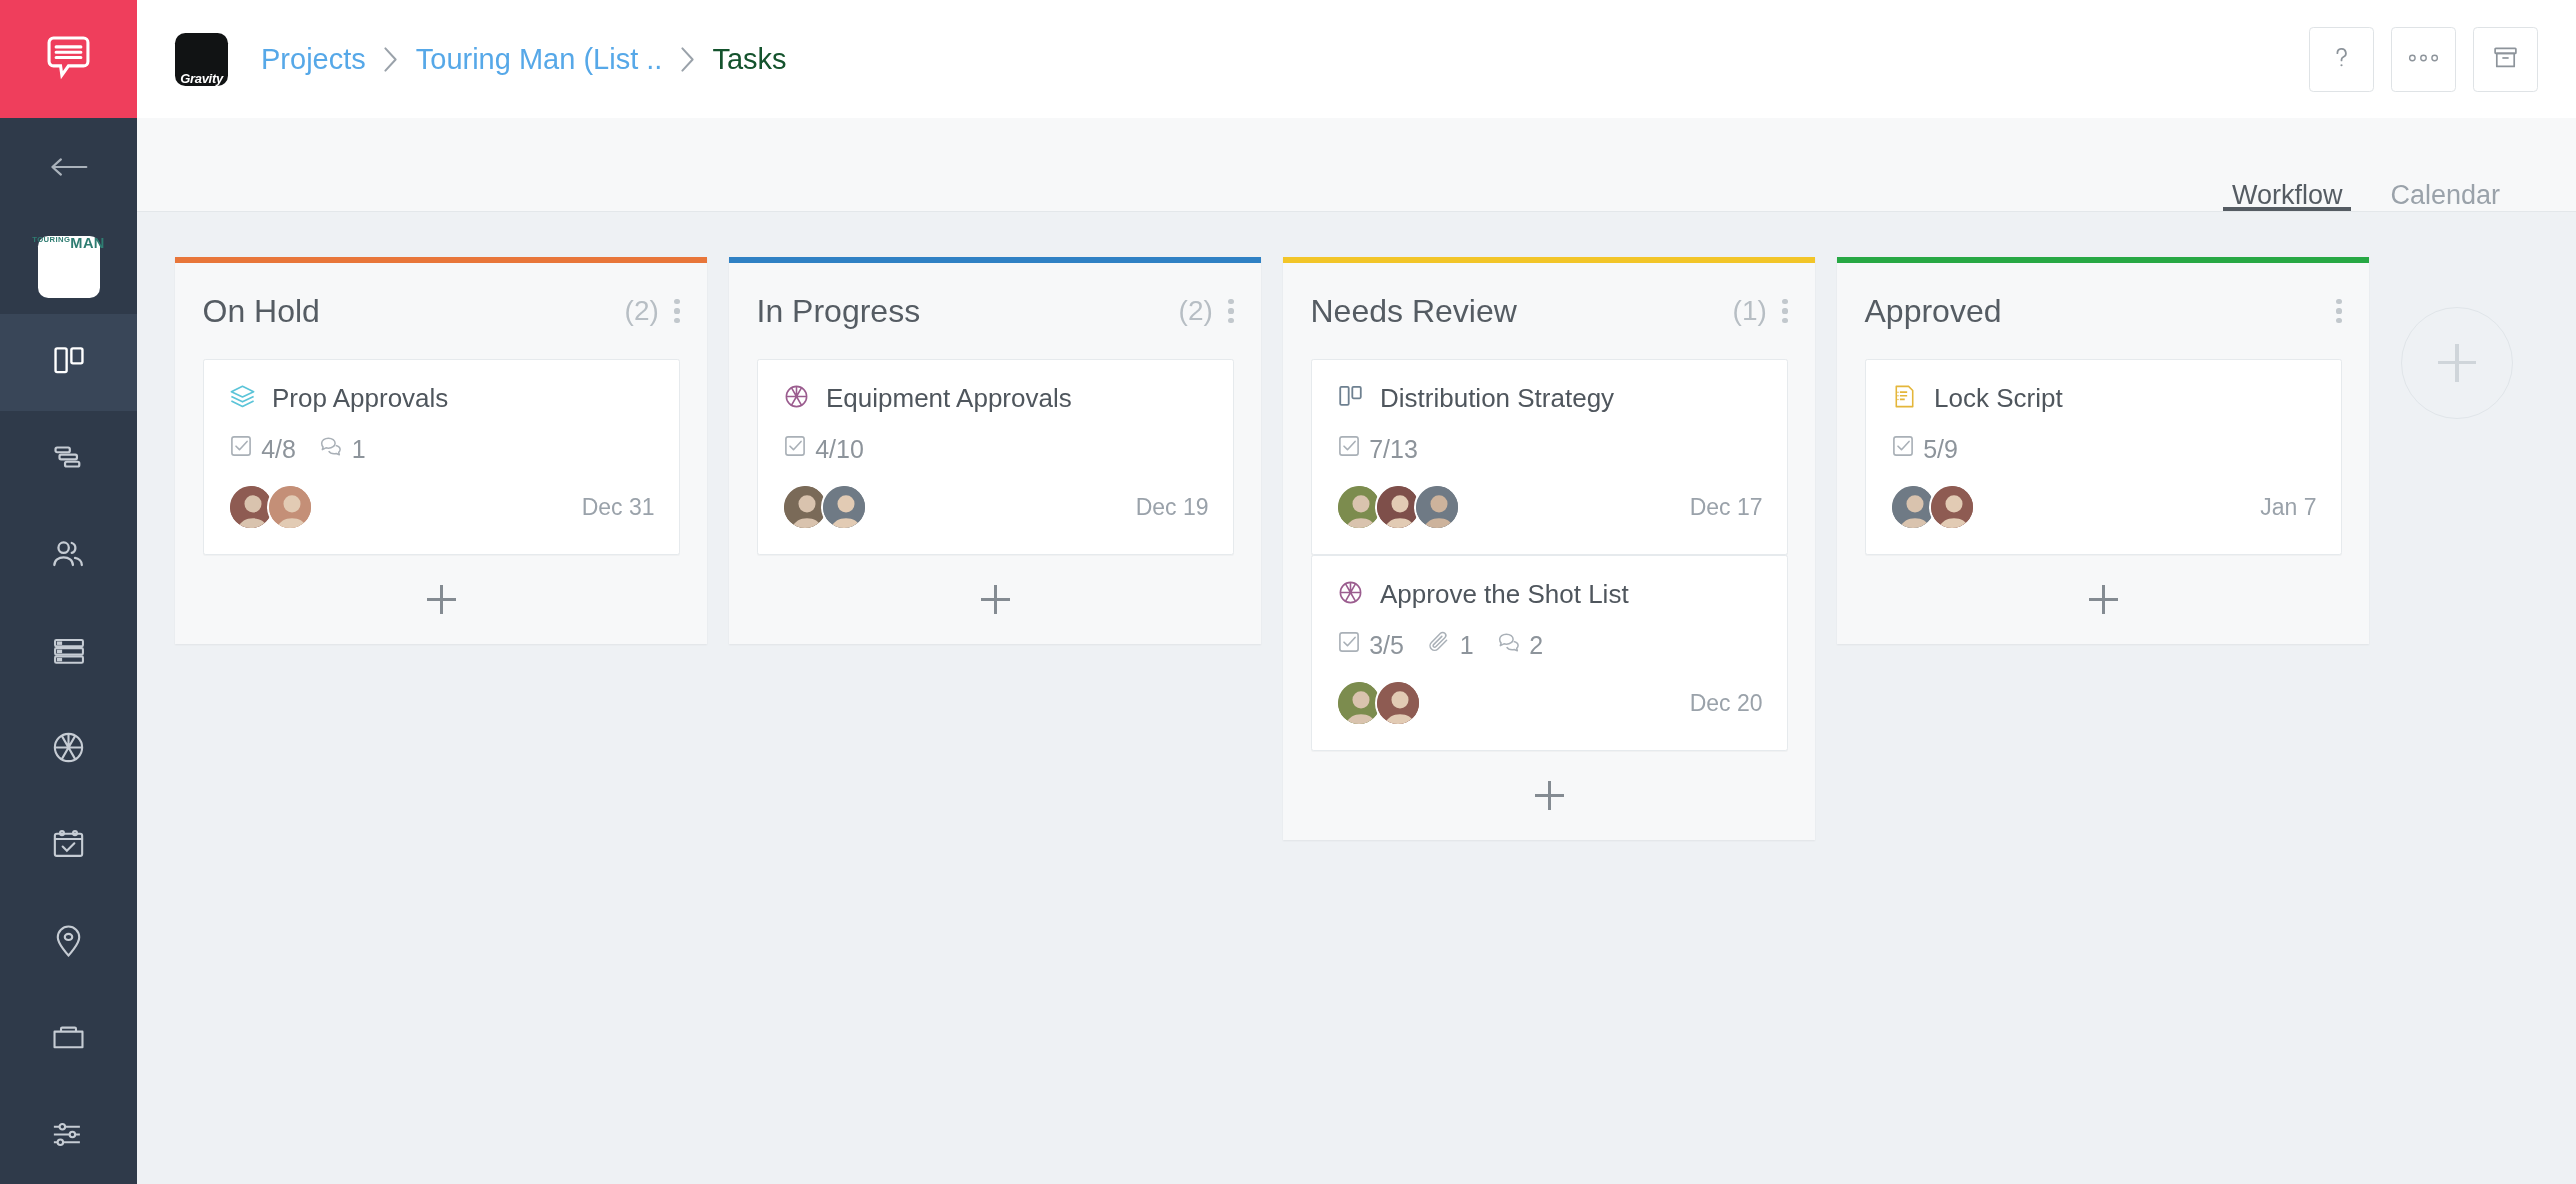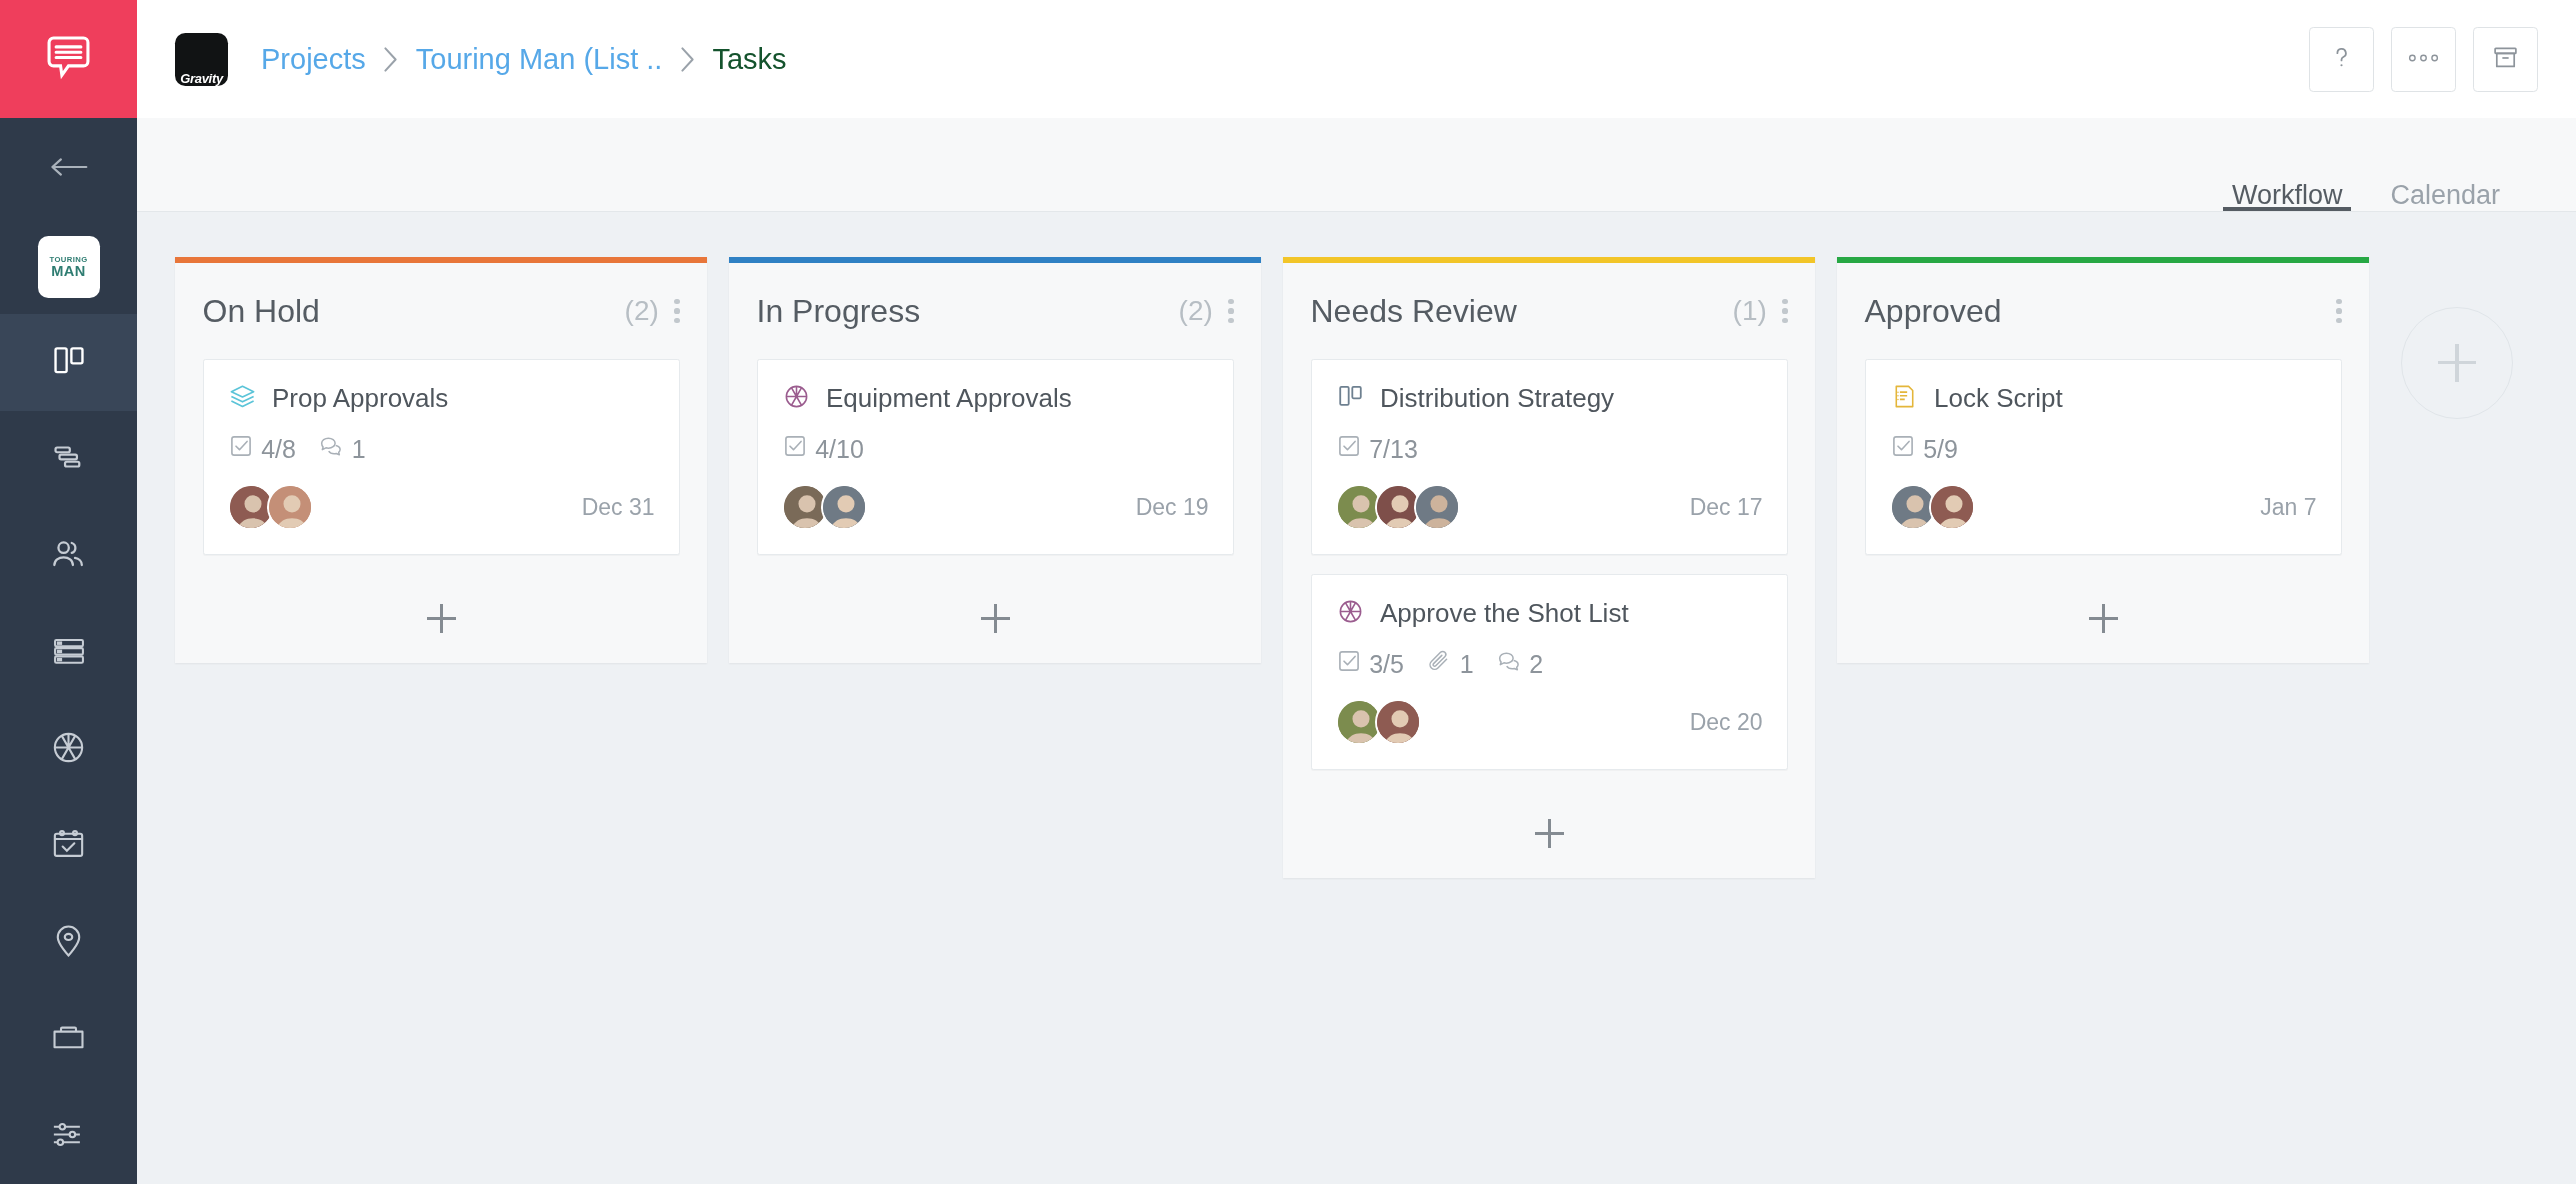--- a/index.html
+++ b/index.html
@@ -26,21 +26,21 @@
   .rail-back {
     width: 137px; height: 103px;
     display: flex; align-items: center; justify-content: center;
   }
   .rail-proj {
     width: 137px; height: 94px;
     display: flex; align-items: center; justify-content: center;
   }
   .proj-tile {
     width: 62px; height: 62px; border-radius: 10.3px; background: #fff;
-    display: flex; flex-direction: column; align-items: center; justify-content: center;
+    display: flex; flex-direction: row; align-items: flex-start; justify-content: center;
     line-height: 1;
   }
   .proj-tile .l1 { font-size: 7.7px; letter-spacing: 0.4px; color: #2f7d72; font-weight: bold; }
   .proj-tile .l2 { font-size: 14.6px; letter-spacing: 0.4px; color: #2f7d72; font-weight: bold; }
 
   .rail-item {
     width: 137px; height: 97px;
     display: flex; align-items: center; justify-content: center;
     cursor: pointer;
   }
@@ -107,21 +107,21 @@
   }
   .col-title { font-size: 32px; color: #555c63; }
   .col-count { font-size: 28px; color: #b7bec4; margin-left: auto; }
   .col-kebab { margin-left: 15.5px; display: flex; flex-direction: column; gap: 4.3px; cursor: pointer; }
   .col-kebab i { width: 5.2px; height: 5.2px; border-radius: 50%; background: #c2c8cd; display: block; }
 
   .col-body { padding: 0 27.5px 0 27.5px; }
 
   .card {
     background: #fff; border: 0.9px solid #e6eaed; border-radius: 2.6px;
-    padding: 22px 24px 24px 24px; margin-bottom: 19px;
+    padding: 22px 24px 24px 24px; 
     box-shadow: 0 0.9px 0.9px rgba(0,0,0,.03);
     cursor: pointer;
   }
   .card-title-row { display: flex; align-items: center; gap: 15.5px; }
   .card-title { font-size: 26px; color: #4f565d; }
   .card-meta { display: flex; align-items: center; gap: 22px; margin-top: 19px; }
   .meta { display: flex; align-items: center; gap: 7.7px; font-size: 25px; color: #8d949b; }
   .card-foot { display: flex; align-items: center; margin-top: 19px; }
   .avatars { display: flex; }
   .avatar {

